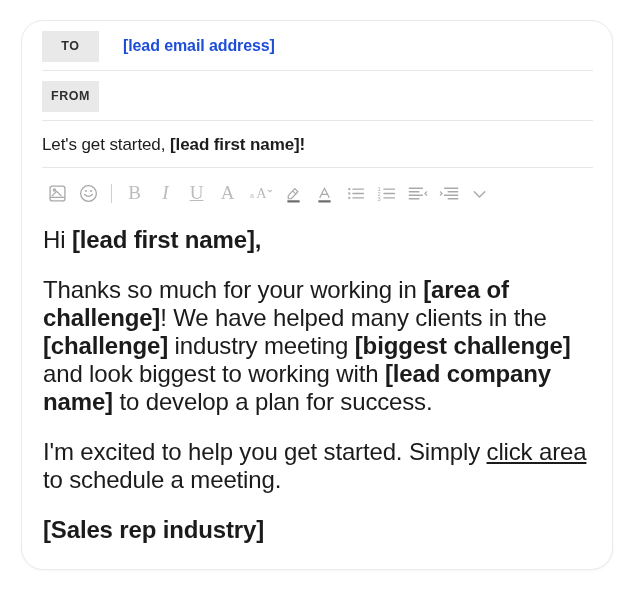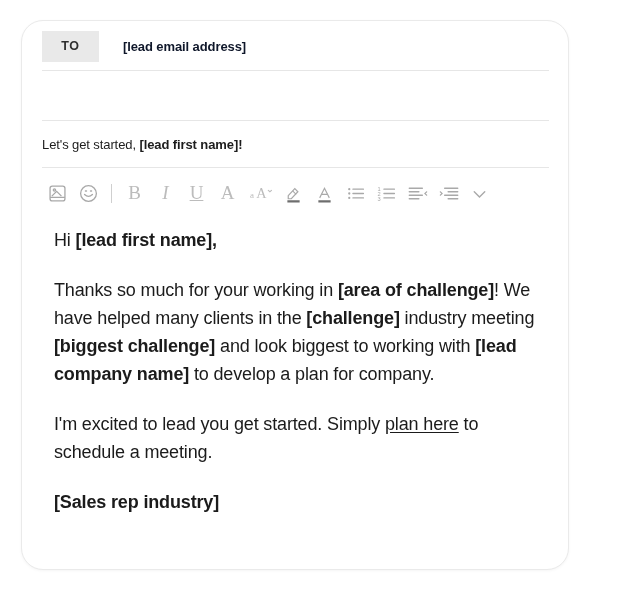--- a/index.html
+++ b/index.html
@@ -11,21 +11,21 @@
     width: 635px;
     height: 591px;
     font-family: "Liberation Sans", sans-serif;
     -webkit-font-smoothing: antialiased;
   }
 
   .composer-card {
     position: absolute;
     left: 21px;
     top: 20px;
-    width: 548px;
+    width: 592px;
     height: 550px;
     box-sizing: border-box;
     background: #ffffff;
     border: 1px solid #eaeaea;
     border-radius: 22px;
     box-shadow: 0 1px 3px rgba(0,0,0,0.045);
     overflow: hidden;
   }
 
   
@@ -56,22 +56,22 @@
     font-weight: 700;
     letter-spacing: 0.6px;
     display: flex;
     align-items: center;
     justify-content: center;
     padding: 0 8px;
     box-sizing: border-box;
   }
   .field-value {
     margin-left: 24px;
-    font-size: 13px;
-    color: #0f172a;
+    font-size: 16px;
+    color: #1d4ed8;
     letter-spacing: -0.1px;
   }
   .field-value.placeholder-bold { font-weight: 700; }
 
   .subject-row {
     position: relative;
     display: flex;
     align-items: center;
     height: 47px;
     padding: 0 20px;
@@ -80,21 +80,21 @@
   .subject-row::after {
     content: "";
     position: absolute;
     left: 20px;
     right: 19px;
     bottom: 0;
     height: 1px;
     background: #e6e6e6;
   }
   .subject-text {
-    font-size: 13px;
+    font-size: 17px;
     color: #1d1d1d;
     letter-spacing: -0.1px;
   }
   .subject-text b { font-weight: 700; }
 
   
   .toolbar {
     display: flex;
     align-items: center;
     height: 50px;
@@ -127,22 +127,22 @@
   }
   .tb-btn svg { display: block; }
   .tb-gap { width: 4px; flex: 0 0 auto; }
 
   
   .email-body {
     padding: 8px 20px 0 20px;
     box-sizing: border-box;
   }
   .email-body p {
-    margin: 0 0 22px 12px;
-    font-size: 18px;
+    margin: 0 0 22px 1px;
+    font-size: 24px;
     line-height: 28px;
     color: #1b1b1b;
     letter-spacing: -0.15px;
   }
   .email-body p:last-child { margin-bottom: 0; }
   .email-body b { font-weight: 700; }
   .inline-link {
     text-decoration: underline;
     color: #1b1b1b;
     text-underline-offset: 2px;
@@ -153,20 +153,21 @@
 <body>
 
 <div class="composer-card">
 
   <div class="field-row">
     <div class="field-chip">TO</div>
     <div class="field-value placeholder-bold">[lead email address]</div>
   </div>
 
   <div class="field-row">
+    <div class="field-chip">FROM</div>
   </div>
 
   <div class="subject-row">
     <div class="subject-text"><span>Let's get started, </span><b>[lead first name]</b><b>!</b></div>
   </div>
 
   <div class="toolbar">
 
     <div class="tb-btn">
       <svg width="21" height="21" viewBox="0 0 24 24" fill="none" stroke="#a9a9a9" stroke-width="1.5">
@@ -266,21 +267,21 @@
         <path d="M6 10 L12 16 L18 10" stroke-linecap="round"></path>
       </svg>
     </div>
 
   </div>
 
   <div class="email-body">
 
     <p><span>Hi </span><b>[lead first name]</b><b>,</b></p>
 
-    <p><span>Thanks so much for your working in </span><b>[area of challenge]</b><span>! We have helped many clients in the </span><b>[challenge]</b><span> industry meeting </span><b>[biggest challenge]</b><span> and look biggest to working with </span><b>[lead company name]</b><span> to develop a plan for company.</span></p>
-
-    <p><span>I'm excited to lead you get started. Simply </span><a class="inline-link" href="#">plan here</a><span> to schedule a meeting.</span></p>
+    <p><span>Thanks so much for your working in </span><b>[area of challenge]</b><span>! We have helped many clients in the </span><b>[challenge]</b><span> industry meeting </span><b>[biggest challenge]</b><span> and look biggest to working with </span><b>[lead company name]</b><span> to develop a plan for success.</span></p>
+
+    <p><span>I'm excited to help you get started. Simply </span><a class="inline-link" href="#">click area</a><span> to schedule a meeting.</span></p>
 
     <p class="sig">[Sales rep industry]</p>
 
   </div>
 
 </div>
 
 </body></html>

